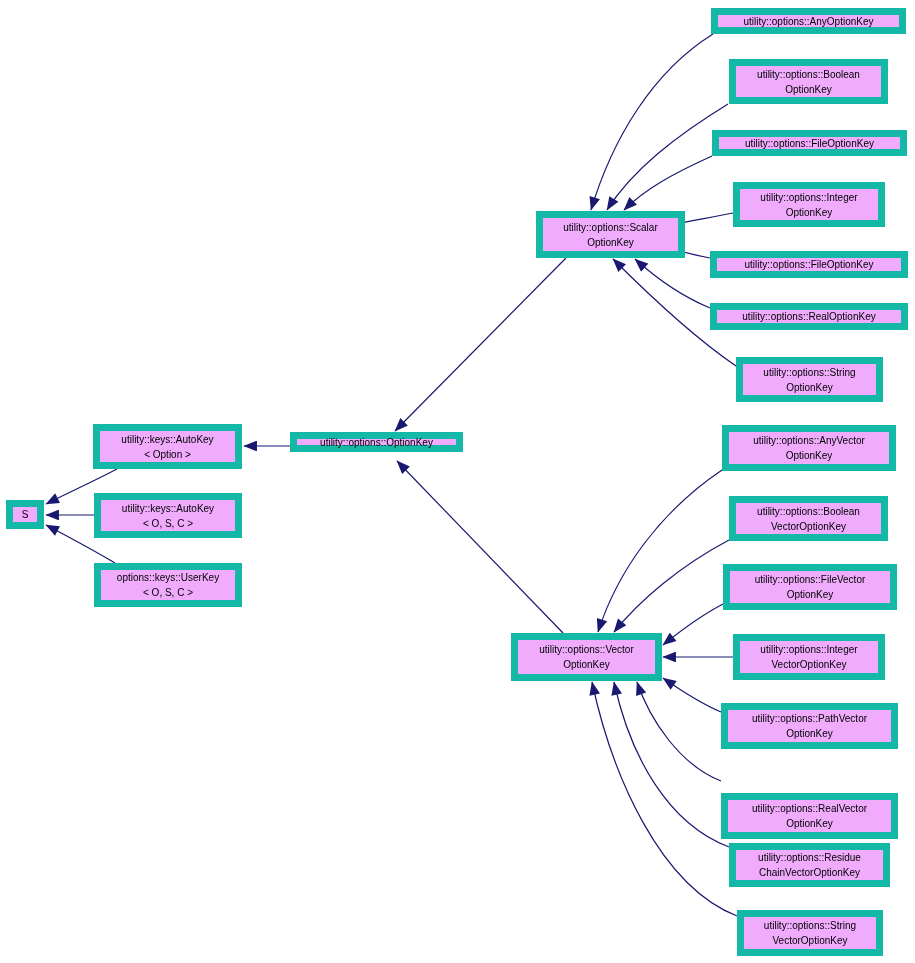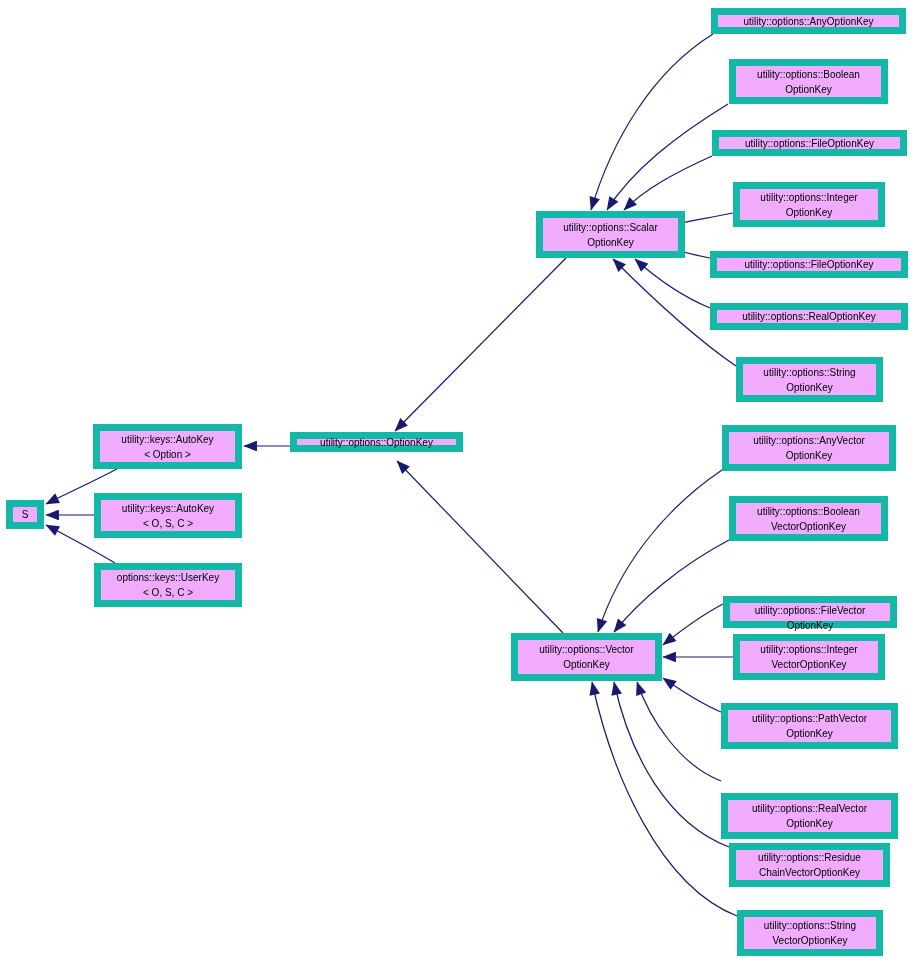--- a/index.html
+++ b/index.html
@@ -96,21 +96,21 @@
       <span class="node-line">OptionKey</span>
     </div>
     <div class="node" style="left: 722px; top: 425px; width: 174px; height: 46px;">
       <span class="node-line">utility::options::AnyVector</span>
       <span class="node-line">OptionKey</span>
     </div>
     <div class="node" style="left: 729px; top: 496px; width: 159px; height: 45px;">
       <span class="node-line">utility::options::Boolean</span>
       <span class="node-line">VectorOptionKey</span>
     </div>
-    <div class="node" style="left: 723px; top: 596px; width: 174px; height: 32px; justify-content: space-between;">
+    <div class="node" style="left: 723px; top: 564px; width: 174px; height: 46px;">
       <span class="node-line">utility::options::FileVector</span>
       <span class="node-line">OptionKey</span>
     </div>
     <div class="node" style="left: 733px; top: 634px; width: 152px; height: 46px;">
       <span class="node-line">utility::options::Integer</span>
       <span class="node-line">VectorOptionKey</span>
     </div>
     <div class="node" style="left: 721px; top: 703px; width: 177px; height: 46px;">
       <span class="node-line">utility::options::PathVector</span>
       <span class="node-line">OptionKey</span>

